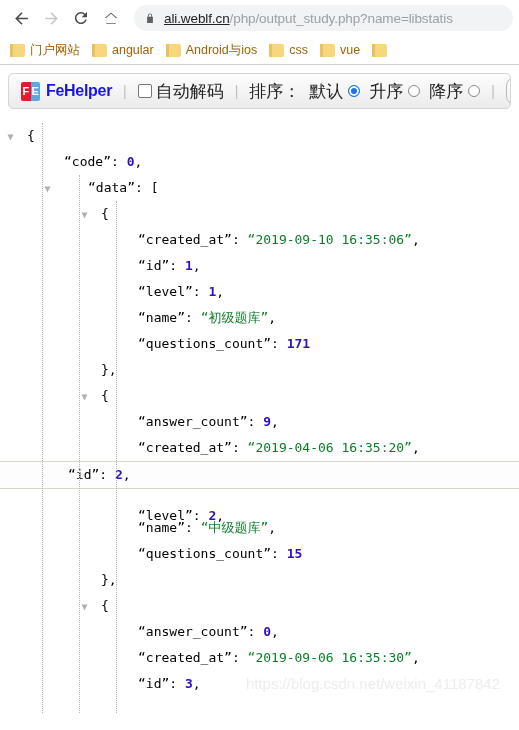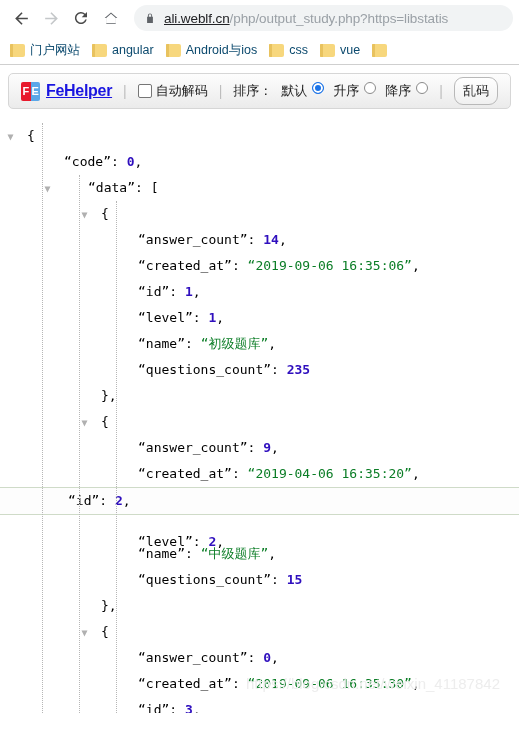--- a/index.html
+++ b/index.html
@@ -85,21 +85,21 @@
   .folder-icon::after {
     content: "";
     position: absolute;
     left: 0; top: 0;
     width: 3px; height: 13px;
     background: #e8c25e;
     border-radius: 1px 0 0 1px;
   }
   .bookmark-label {
     font-size: 12.5px;
-    color: #0c4a6e;
+    color: #a16207;
   }
 
   
   #fehelper-bar {
     margin: 8px 8px 0 8px;
     height: 36px;
     background: linear-gradient(#fdfdfd, #ebebeb);
     border: 1px solid #d6d6d6;
     border-radius: 5px;
     display: flex;
@@ -123,48 +123,47 @@
     font-size: 11px; font-weight: bold; color: #ffffff;
     font-family: "Liberation Sans", sans-serif;
   }
   #fe-logo .fe-l { background: #e8192c; }
   #fe-logo .fe-r { background: #5aa7e8; }
   #fe-name {
     font-size: 16px; font-weight: bold;
     color: #1a15e0;
     letter-spacing: -0.3px;
     flex: 0 0 auto;
-    text-decoration: underline;
   }
   .bar-sep {
     color: #bdbdbd;
     margin: 0 11px;
     font-size: 14px;
     flex: 0 0 auto;
   }
   .tb-label {
-    font-size: 13px;
+    font-size: 17px;
     color: #222222;
     flex: 0 0 auto;
     font-family: Liberation Mono, monospace;
   }
   .cb-box {
     width: 12px; height: 12px;
     border: 1px solid #767676;
     background: #ffffff;
     border-radius: 2px;
     flex: 0 0 auto;
     margin-right: 4px;
   }
   .tb-group {
     display: flex; align-items: center;
     flex: 0 0 auto;
   }
   .radio-opt {
-    display: flex; 
+    display: flex; align-items: center;
     margin-left: 9px;
     flex: 0 0 auto;
   }
   .radio-opt:first-child { margin-left: 4px; }
   .radio-dot {
     width: 12px; height: 12px;
     border-radius: 50%;
     border: 1px solid #8a8a8a;
     background: #ffffff;
     margin-left: 5px;
@@ -265,21 +264,21 @@
     <div class="nav-btn">
       <svg width="18" height="18" viewBox="0 0 24 24">
         <path d="M12 4.5 3.5 12h2.2v7.5h12.6V12h2.2L12 4.5zm0 1.9 6.4 5.7v6.5H5.6v-6.5L12 6.4z" fill="#5f6368"></path>
       </svg>
     </div>
 
     <div id="omnibox">
       <svg id="lock-icon" width="12" height="13" viewBox="0 0 24 24">
         <path d="M12 1.8A4.2 4.2 0 0 0 7.8 6v2.6H6.2v12.6h11.6V8.6h-1.6V6A4.2 4.2 0 0 0 12 1.8zm0 1.8A2.4 2.4 0 0 1 14.4 6v2.6H9.6V6A2.4 2.4 0 0 1 12 3.6z" fill="#5f6368"></path>
       </svg>
-      <span id="url-text"><span class="host">ali.weblf.cn</span><span class="path">/php/output_study.php?https=libstatis</span></span>
+      <span id="url-text"><span class="host">ali.weblf.cn</span><span class="path">/php/output_study.php?name=libstatis</span></span>
     </div>
   </div>
 
   <div id="bookmarks-bar">
     <div class="bookmark">
       <span class="folder-icon"></span>
       <span class="bookmark-label">门户网站</span>
     </div>
     <div class="bookmark">
       <span class="folder-icon"></span>
@@ -350,36 +349,33 @@
       </div>
       <div class="jrow">
         <span class="tri" style="left: 42px;">▼</span>
         <span class="jcontent" style="padding-left: 64px; margin-left: 24px;"><span class="k">“data”</span><span class="p">:  </span><span class="p">[</span></span>
       </div>
       <div class="jrow">
         <span class="tri" style="left: 79px;">▼</span>
         <span class="jcontent" style="padding-left: 101px;"><span class="p">{</span></span>
       </div>
       <div class="jrow">
-        <span class="jcontent" style="padding-left: 138px;"><span class="k">“answer_count”</span><span class="p">:  </span><span class="n">14</span><span class="p">,</span></span>
-      </div>
-      <div class="jrow">
-        <span class="jcontent" style="padding-left: 138px;"><span class="k">“created_at”</span><span class="p">:  </span><span class="s">“2019-09-06 16:35:06”</span><span class="p">,</span></span>
+        <span class="jcontent" style="padding-left: 138px;"><span class="k">“created_at”</span><span class="p">:  </span><span class="s">“2019-09-10 16:35:06”</span><span class="p">,</span></span>
       </div>
       <div class="jrow">
         <span class="jcontent" style="padding-left: 138px;"><span class="k">“id”</span><span class="p">:  </span><span class="n">1</span><span class="p">,</span></span>
       </div>
       <div class="jrow">
         <span class="jcontent" style="padding-left: 138px;"><span class="k">“level”</span><span class="p">:  </span><span class="n">1</span><span class="p">,</span></span>
       </div>
       <div class="jrow">
         <span class="jcontent" style="padding-left: 138px;"><span class="k">“name”</span><span class="p">:  </span><span class="s">“初级题库”</span><span class="p">,</span></span>
       </div>
       <div class="jrow">
-        <span class="jcontent" style="padding-left: 138px;"><span class="k">“questions_count”</span><span class="p">:  </span><span class="n">235</span></span>
+        <span class="jcontent" style="padding-left: 138px;"><span class="k">“questions_count”</span><span class="p">:  </span><span class="n">171</span></span>
       </div>
       <div class="jrow">
         <span class="jcontent" style="padding-left: 101px;"><span class="p">},</span></span>
       </div>
       <div class="jrow">
         <span class="tri" style="left: 79px;">▼</span>
         <span class="jcontent" style="padding-left: 101px;"><span class="p">{</span></span>
       </div>
       <div class="jrow">
         <span class="jcontent" style="padding-left: 138px;"><span class="k">“answer_count”</span><span class="p">:  </span><span class="n">9</span><span class="p">,</span></span>

